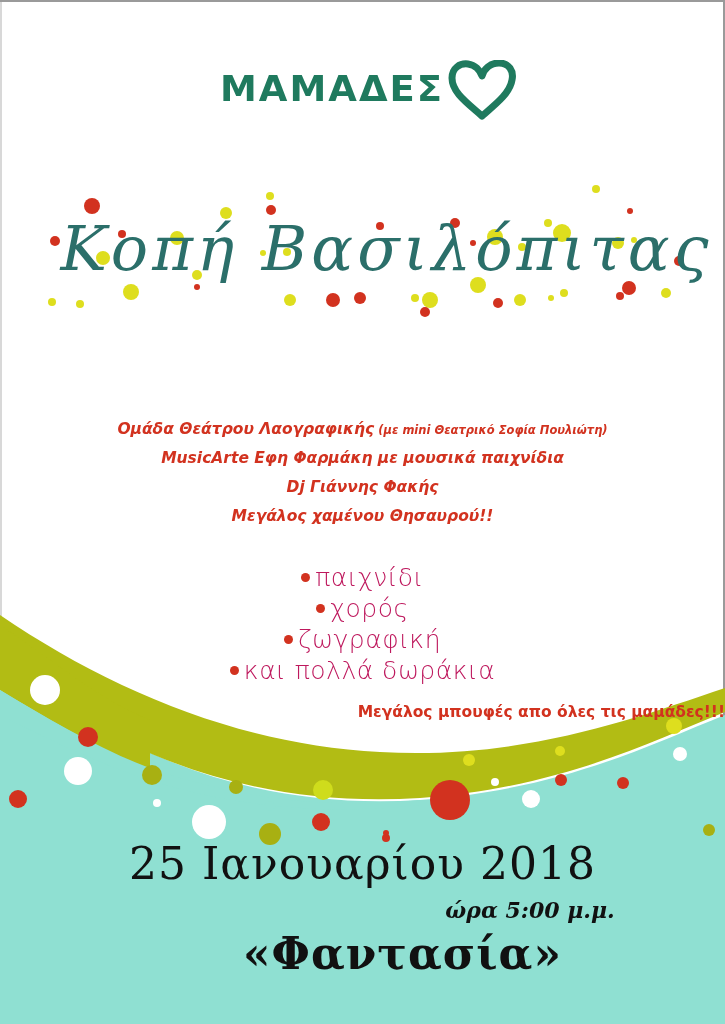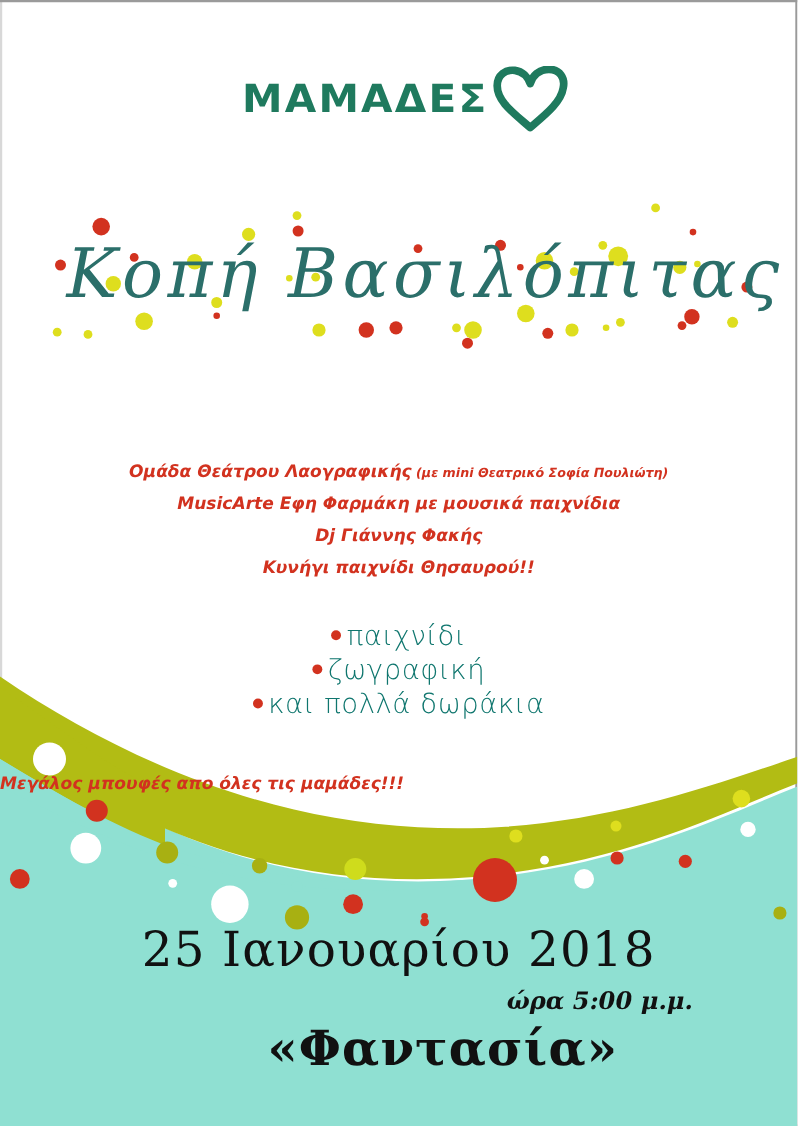--- a/index.html
+++ b/index.html
@@ -24,32 +24,32 @@
       font-family: "DejaVu Serif", serif; font-style: italic;
       font-size: 62px; color: #2b6f6a; letter-spacing: 4px; padding-left: 24px;
     }
 
     .events { left: 0; top: 420px; width: 725px; text-align: center;
       font-family: "DejaVu Sans", sans-serif; font-style: italic; font-weight: bold; color: #d2321f; }
     .events .row { height: 29px; line-height: 19px; font-size: 15.5px; }
     .events .row .small { font-size: 11.5px; font-weight: bold; }
 
     .bullets { left: 0; top: 562px; width: 725px; text-align: center;
-      font-family: "DejaVu Sans", sans-serif; color: #0f766e; }
+      font-family: "DejaVu Sans", sans-serif; color: #be185d; }
     .bullets .b { height: 31px; line-height: 31px; font-size: 25px; font-weight: 300; letter-spacing: 0.5px; }
     .bullets .dot { display: inline-block; width: 9px; height: 9px; border-radius: 50%; background: #d2321f; margin-right: 5px; vertical-align: middle; position: relative; top: -2px; }
 
-    .buffet { left: 0; top: 703px; width: 725px; text-align: left;
-      font-family: "DejaVu Sans", sans-serif; font-style: italic; font-weight: bold;
+    .buffet { left: 0; top: 703px; width: 725px; text-align: right;
+      font-family: "DejaVu Sans", sans-serif; font-weight: bold;
       color: #d2321f; font-size: 15.5px; }
 
     .date { left: 0; top: 838px; width: 725px; text-align: center;
       font-family: "DejaVu Serif", serif; font-weight: normal; color: #111;
       font-size: 44px; letter-spacing: 1px; }
-    .time { left: 430px; top: 897px; width: 200px; text-align: right;
+    .time { left: 430px; top: 897px; width: 200px; text-align: center;
       font-family: "DejaVu Serif", serif; font-weight: bold; font-style: italic; color: #111; font-size: 22px; }
     .venue { left: 0; top: 928px; width: 725px; text-align: center;
       font-family: "DejaVu Serif", serif; font-weight: bold; color: #111; font-size: 44px; letter-spacing: 1px; padding-left: 40px; }
   </style>
 </head>
 <body>
 
 <div class="poster">
 
   <svg class="bg-svg" viewBox="0 0 725 1024" xmlns="http://www.w3.org/2000/svg">
@@ -142,26 +142,27 @@
     <div class="row">
       <span>Ομάδα Θεάτρου Λαογραφικής</span><span class="small"> (με mini  Θεατρικό Σοφία Πουλιώτη)</span>
     </div>
     <div class="row">
       <span>MusicArte Εφη Φαρμάκη με μουσικά παιχνίδια</span>
     </div>
     <div class="row">
       <span>Dj Γιάννης Φακής</span>
     </div>
     <div class="row">
-      <span>Κυνήγι παιχνίδι Θησαυρού!!</span>
+      <span>Μεγάλος χαμένου Θησαυρού!!</span>
     </div>
   </div>
 
   <div class="abs bullets">
     <div class="b"><span class="dot"></span><span>παιχνίδι</span></div>
+    <div class="b"><span class="dot"></span><span>χορός</span></div>
     <div class="b"><span class="dot"></span><span>ζωγραφική</span></div>
     <div class="b"><span class="dot"></span><span>και πολλά δωράκια</span></div>
   </div>
 
   <div class="abs buffet">Μεγάλος μπουφές απο όλες τις μαμάδες!!!</div>
 
   <div class="abs date">25 Ιανουαρίου 2018</div>
   <div class="abs time">ώρα 5:00 μ.μ.</div>
   <div class="abs venue">«Φαντασία»</div>
 </div>

